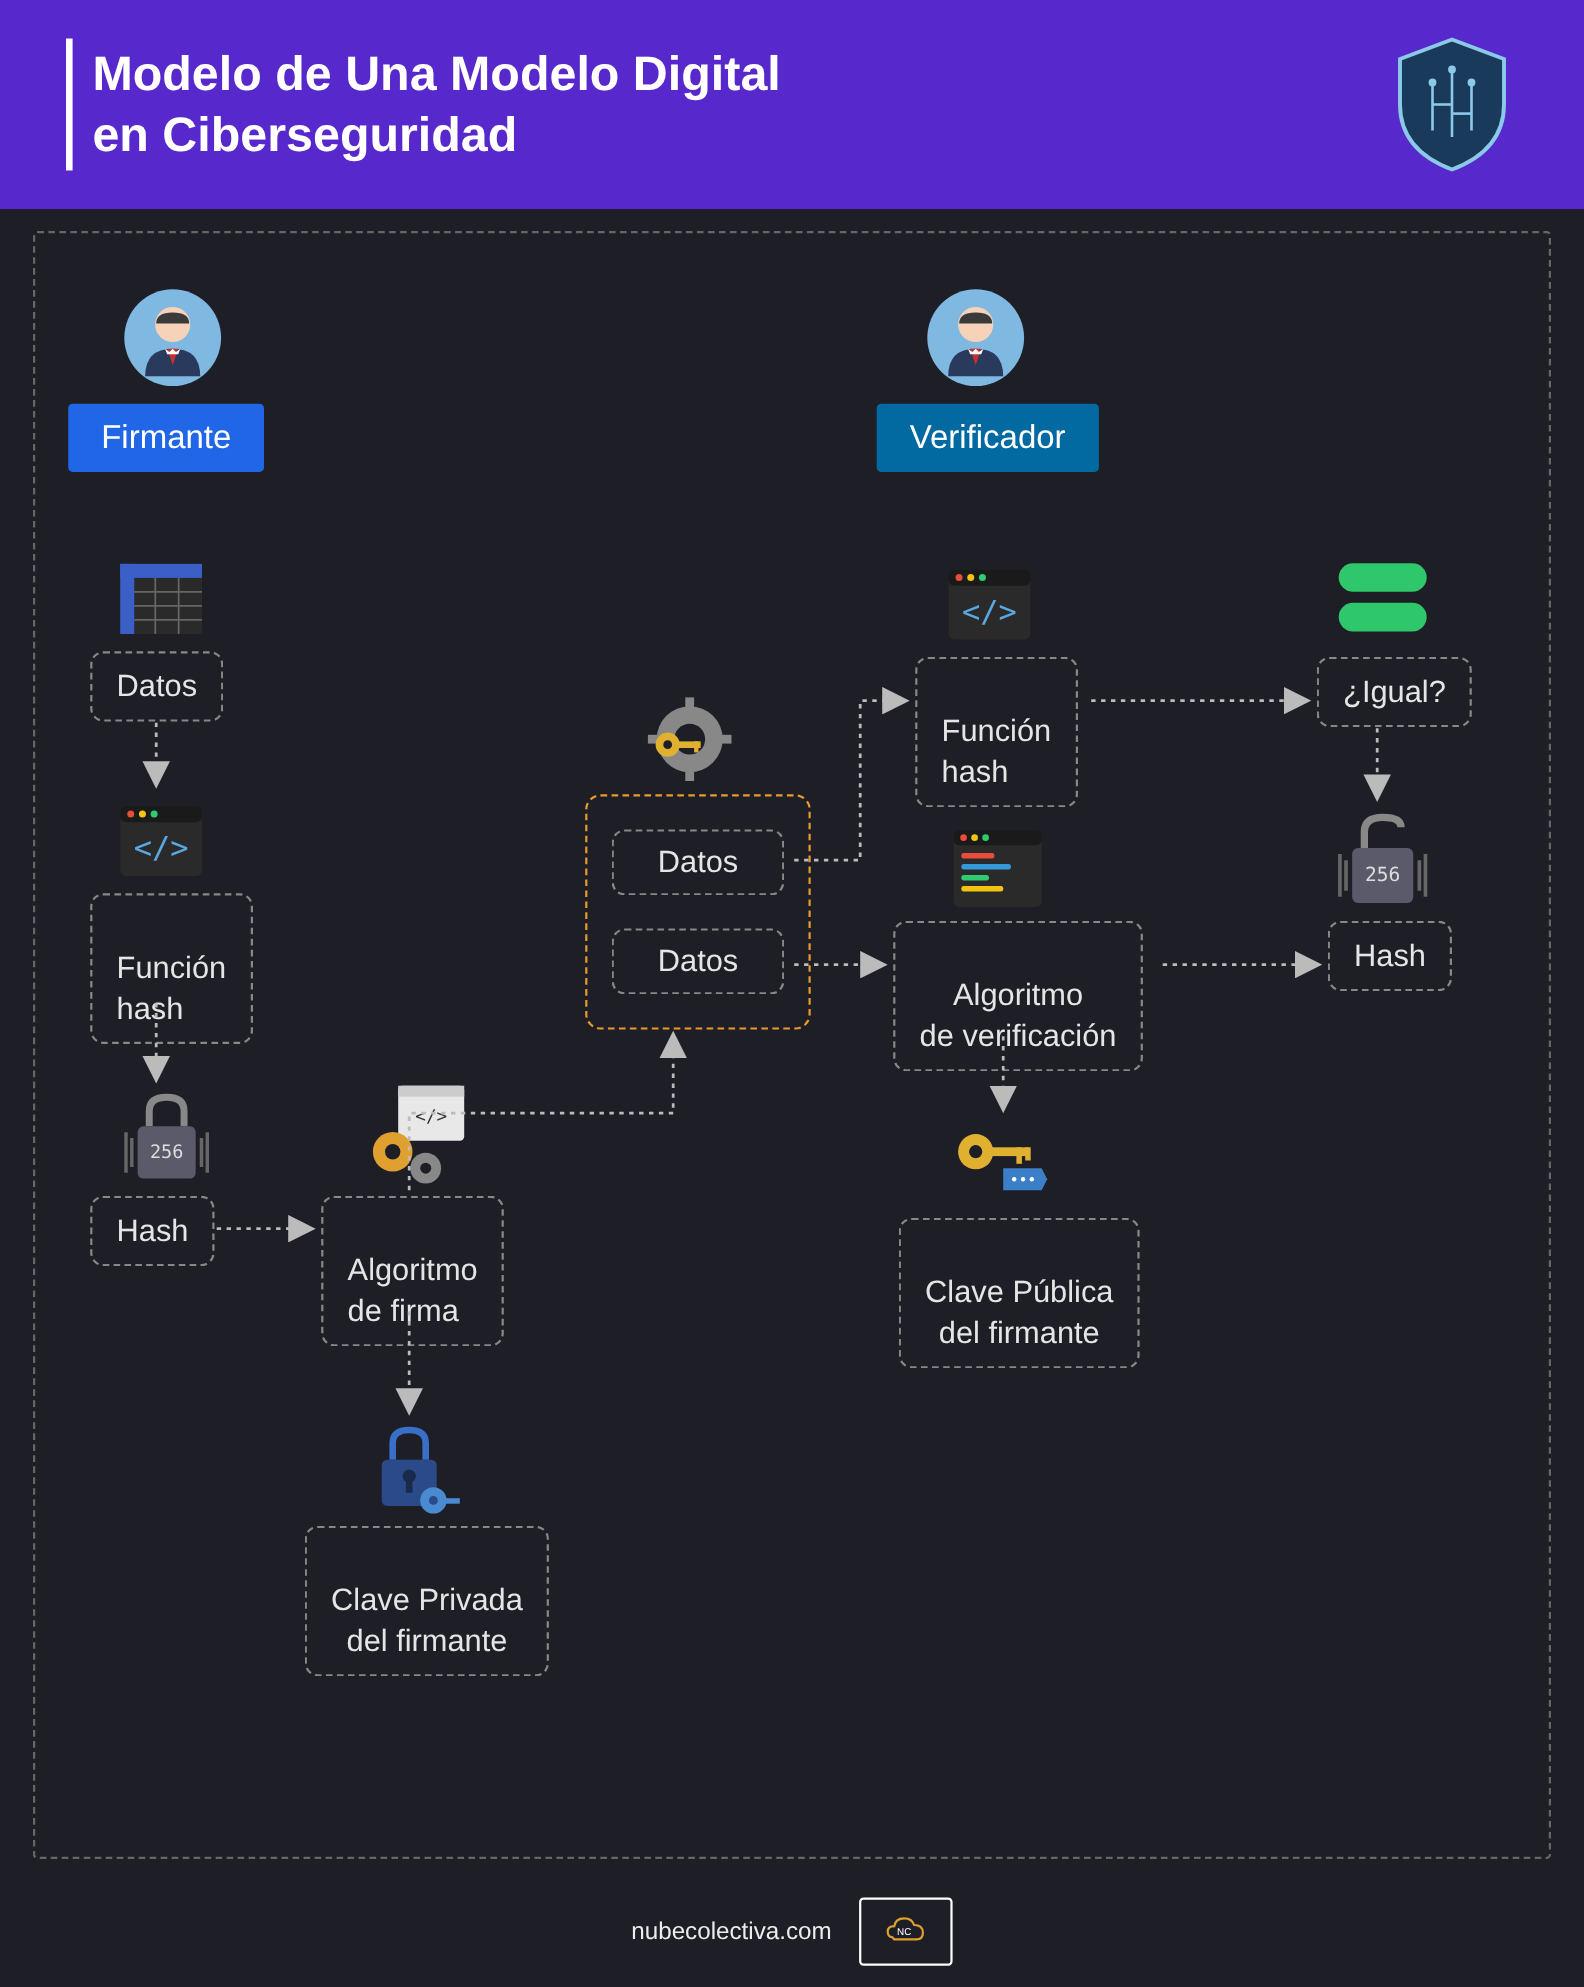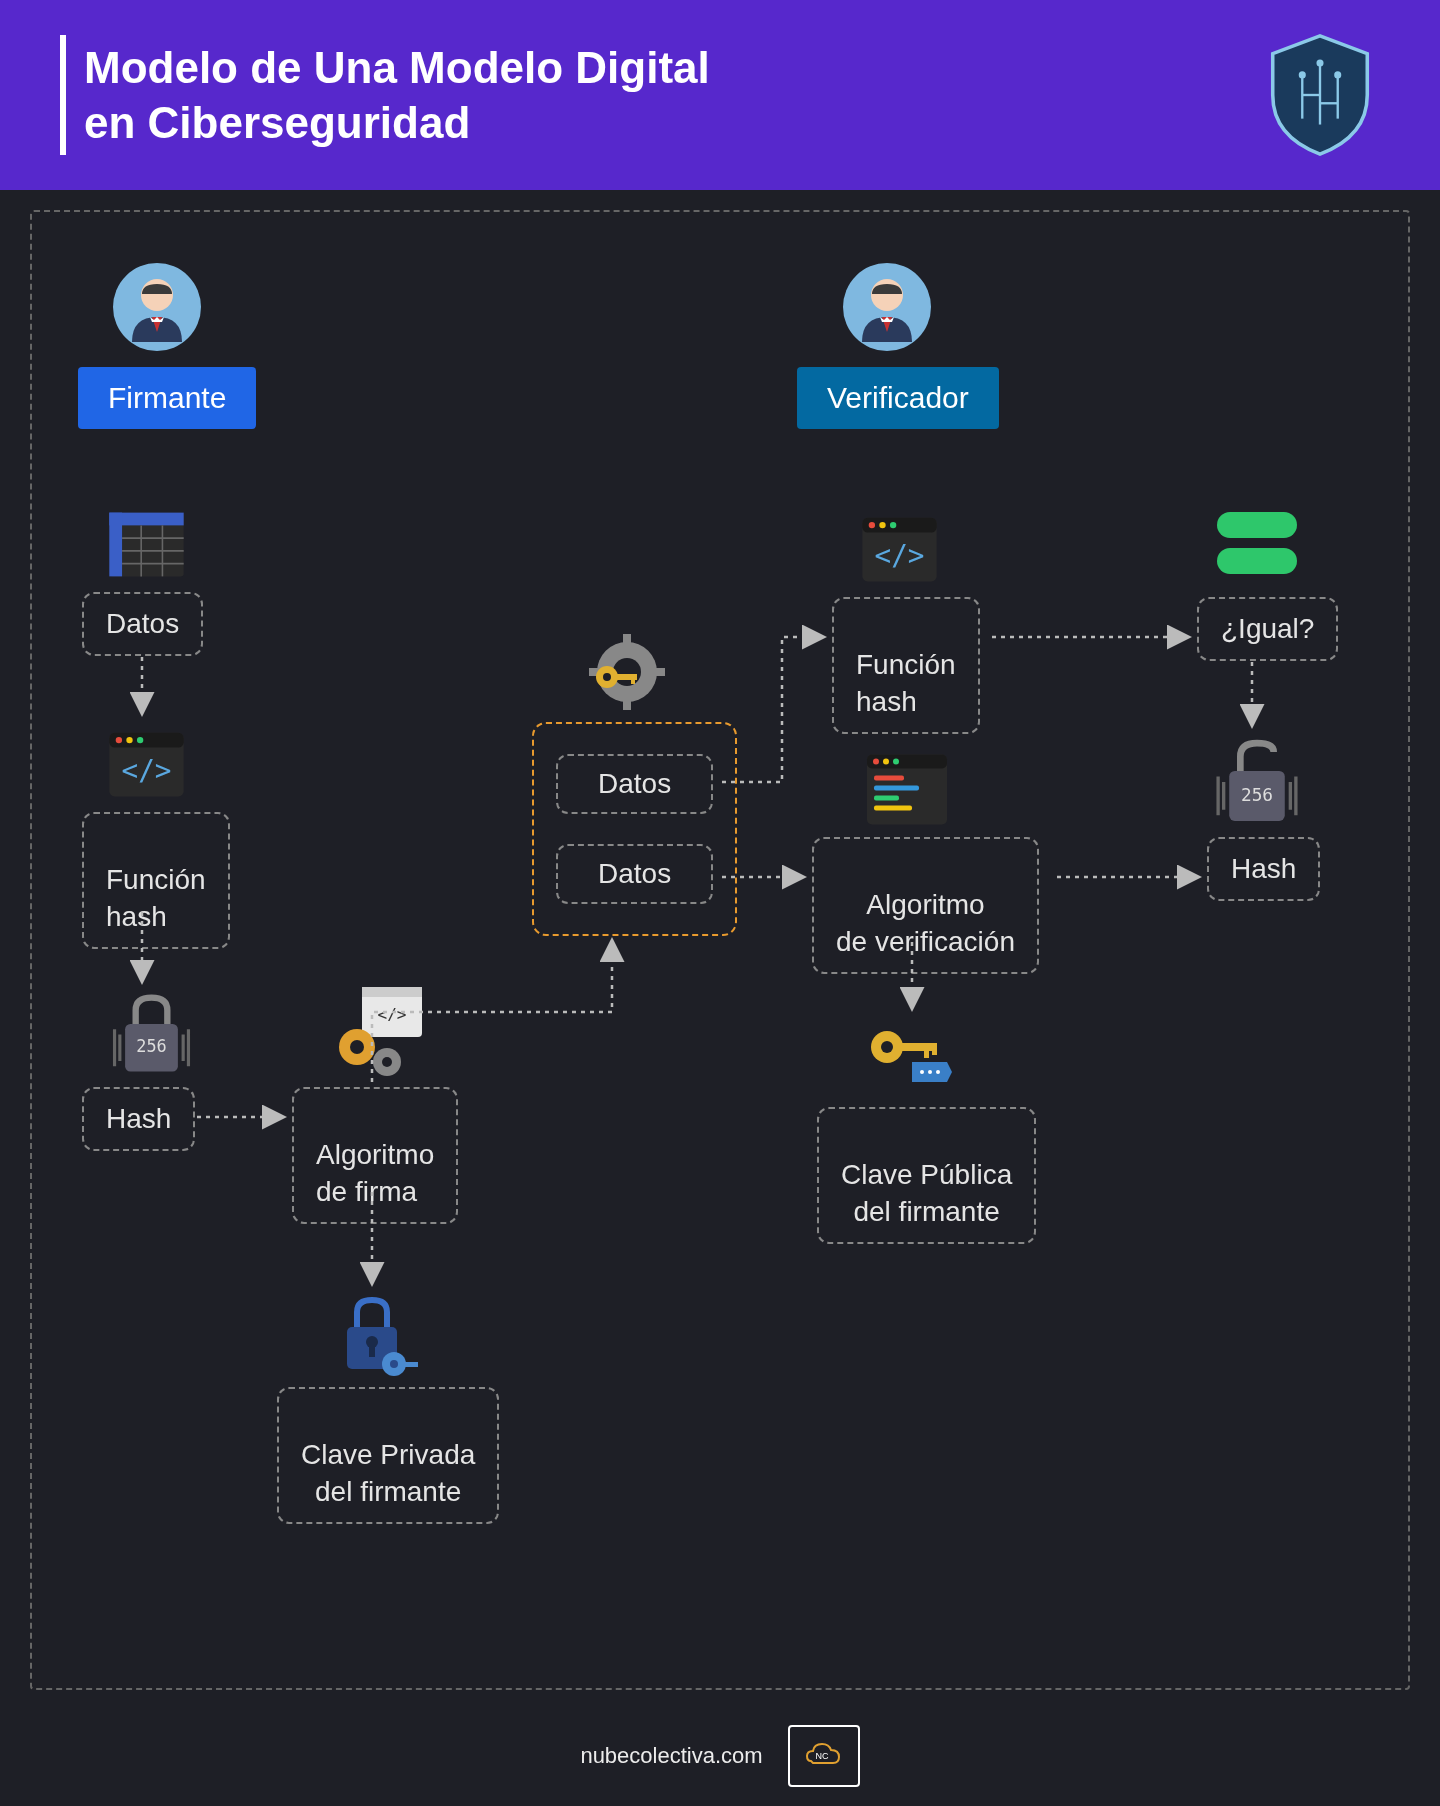--- a/index.html
+++ b/index.html
@@ -104,21 +104,21 @@
   display: flex;
   align-items: center;
   justify-content: center;
   gap: 25px;
 }
 .footer-text {
   font-size: 22px;
   color: #ececec;
 }
 .footer-logo {
-  width: 72px;
+  width: 85px;
   height: 62px;
   border: 2px solid #fff;
   border-radius: 4px;
   display: flex;
   align-items: center;
   justify-content: center;
   font-size: 14px;
   background: #1e1f26;
 }
 svg.arrow { position: absolute; overflow: visible; }
@@ -162,21 +162,21 @@
 <div class="diagram-area">
 
   <svg class="avatar" style="left:80px; top:50px" viewBox="0 0 90 90">
     <circle cx="45" cy="45" r="44" fill="#7fb8e0"></circle>
     <circle cx="45" cy="33" r="16" fill="#f5d2b8"></circle>
     <path d="M45 22 Q30 22 30 32 L60 32 Q60 22 45 22" fill="#3a3a3a"></path>
     <path d="M20 80 Q20 55 45 55 Q70 55 70 80 Z" fill="#2a3a5c"></path>
     <path d="M40 55 L45 70 L50 55 Z" fill="#c73030"></path>
     <path d="M38 55 L42 58 L45 55 L48 58 L52 55 L50 60 L40 60 Z" fill="#fff"></path>
   </svg>
-  <div class="role-label role-signer" style="left:46px; top:155px">
+  <div class="role-label role-signer" style="left:30px; top:155px">
     <span>Firmante</span>
   </div>
 
   <svg class="avatar" style="left:810px; top:50px" viewBox="0 0 90 90">
     <circle cx="45" cy="45" r="44" fill="#7fb8e0"></circle>
     <circle cx="45" cy="33" r="16" fill="#f5d2b8"></circle>
     <path d="M45 22 Q30 22 30 32 L60 32 Q60 22 45 22" fill="#3a3a3a"></path>
     <path d="M20 80 Q20 55 45 55 Q70 55 70 80 Z" fill="#2a3a5c"></path>
     <path d="M40 55 L45 70 L50 55 Z" fill="#c73030"></path>
     <path d="M38 55 L42 58 L45 55 L48 58 L52 55 L50 60 L40 60 Z" fill="#fff"></path>

